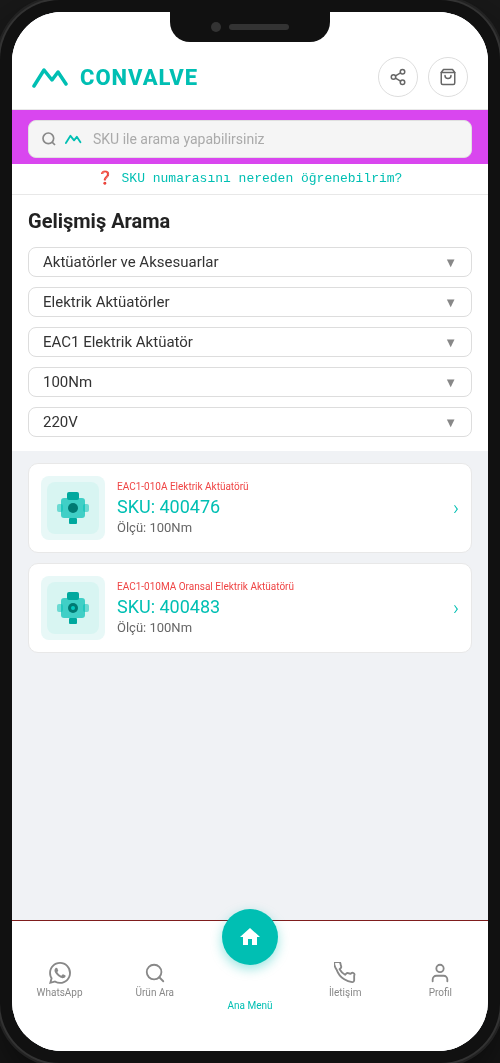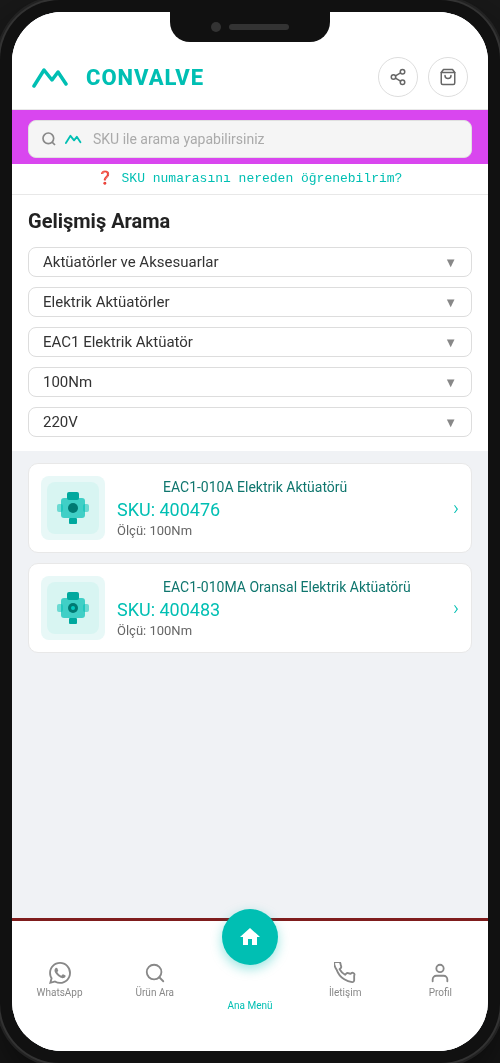--- a/index.html
+++ b/index.html
@@ -77,21 +77,21 @@
       padding: 45px 20px 12px 20px;
       display: flex;
       align-items: center;
       justify-content: space-between;
       border-bottom: 1px solid #e8e8e8;
     }
 
     .logo {
       display: flex;
       align-items: center;
-      gap: 10px;
+      gap: 4px;
     }
     .logo-svg {
       width: 44px;
       height: 30px;
     }
     .logo-text {
       font-size: 22px;
       font-weight: 800;
       color: #00bfb3;
       letter-spacing: 1px;
@@ -208,45 +208,44 @@
       display: flex;
       align-items: center;
       justify-content: center;
       flex-shrink: 0;
       overflow: hidden;
     }
     .result-info {
       flex: 1;
     }
     .result-name {
-      font-size: 14px;
-      color: #0f766e;
+      font-size: 10px;
+      color: #ef4444;
       margin-bottom: 4px;
-      margin-left: 46px;
     }
     .result-sku {
       font-size: 18px;
       font-weight: 400;
       color: #00bfb3;
       margin-bottom: 3px;
     }
     .result-size {
       font-size: 13px;
       color: #666;
     }
     .result-arrow {
       color: #00bfb3;
       font-size: 20px;
       font-weight: 300;
     }
 
     
     .bottom-nav {
       background: white;
-      border-top: 3px solid #7f1d1d;
+      border-top: 1px solid #7f1d1d;
       display: flex;
       align-items: center;
       justify-content: space-around;
       padding: 8px 0 20px;
       position: relative;
     }
     .nav-item {
       display: flex;
       flex-direction: column;
       align-items: center;

